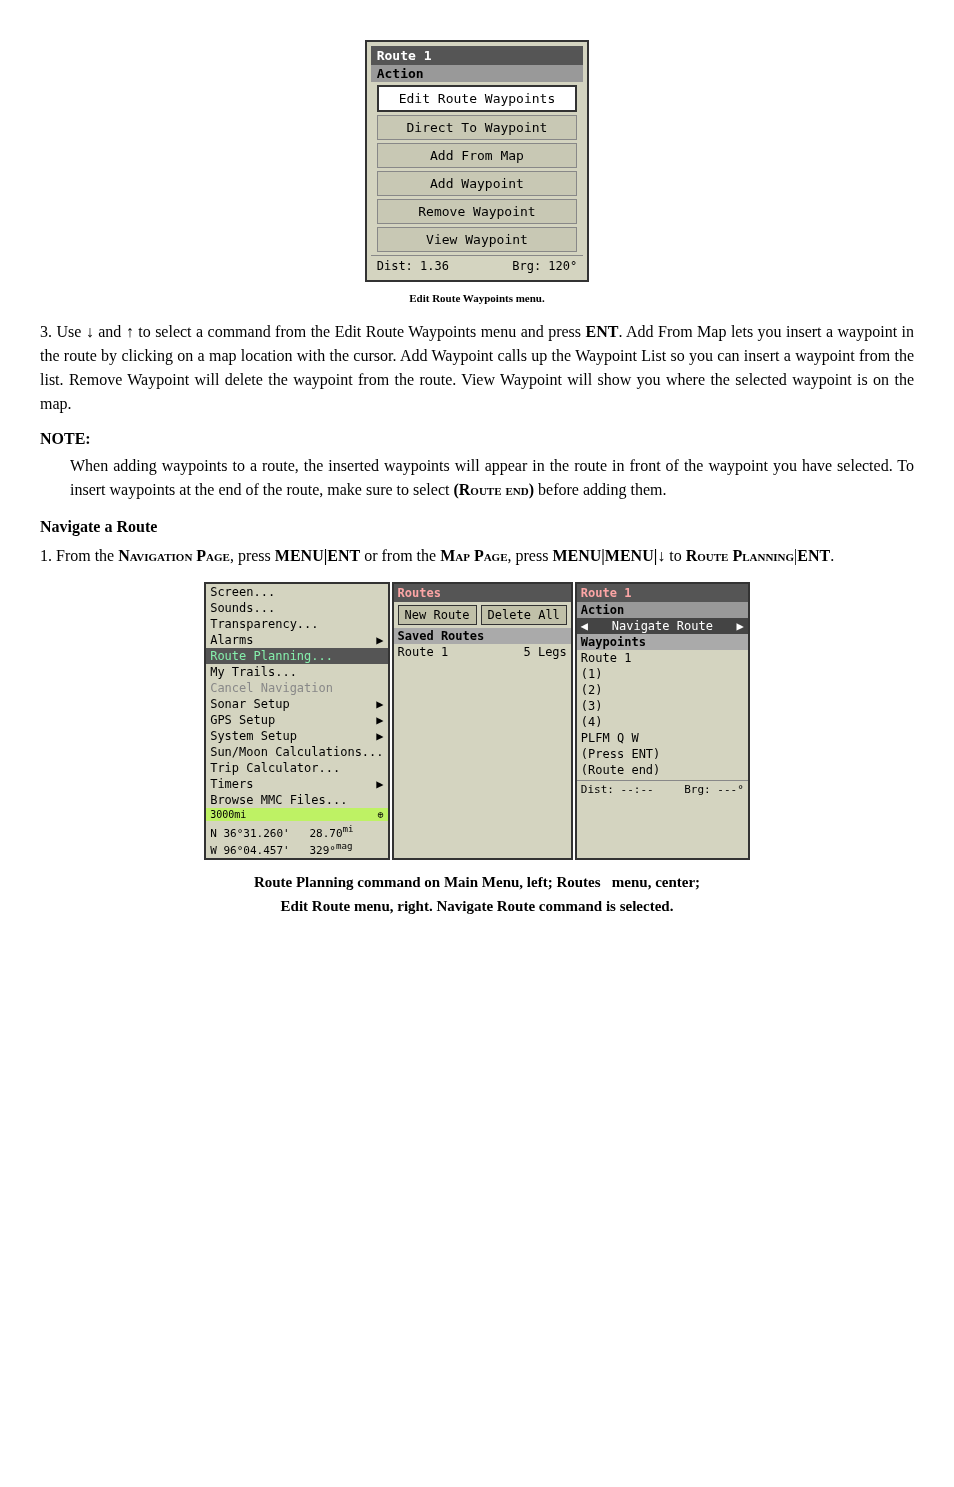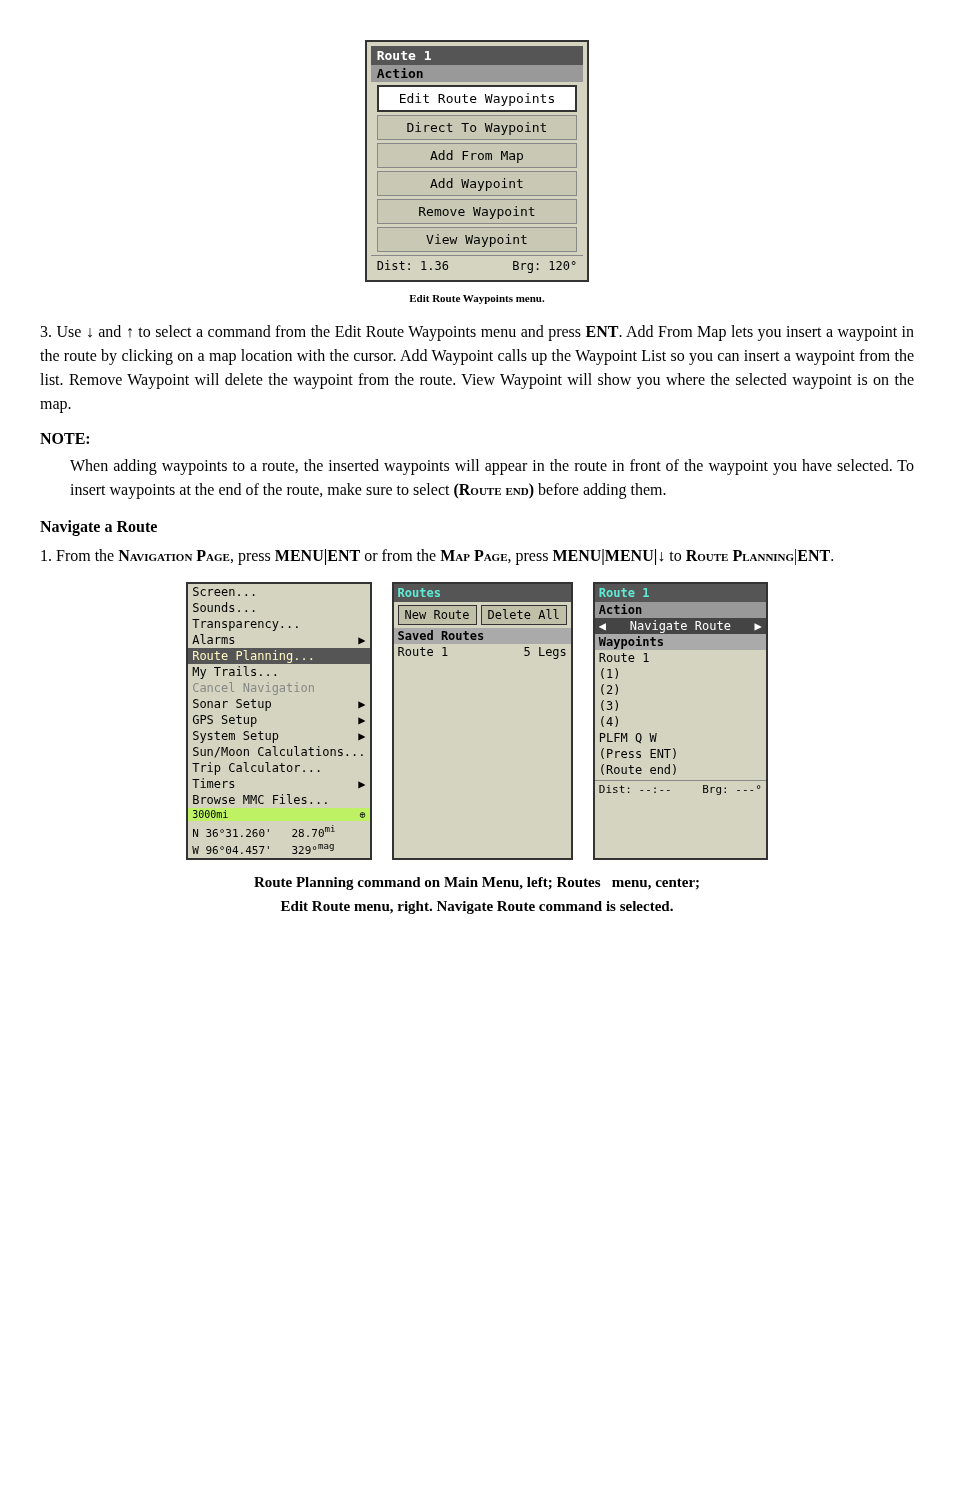--- a/index.html
+++ b/index.html
@@ -100,53 +100,53 @@
     .section-heading {
       font-weight: bold;
       font-size: 16px;
       margin-bottom: 8px;
     }
 
     
     .triple-panel-container {
       display: flex;
       justify-content: center;
-      gap: 20px;
+      gap: 2px;
       margin: 10px 0;
     }
 
     .gps-panel {
       border: 2px solid #333;
       background: #d4d4c0;
       font-family: monospace;
       font-size: 12px;
       min-width: 160px;
     }
 
     .gps-panel.left-panel { min-width: 150px; }
     .gps-panel.center-panel { min-width: 155px; }
     .gps-panel.right-panel { min-width: 175px; }
 
     .panel-title {
       background: #555;
-      color: #5eead4;
+      color: #fca5a5;
       padding: 2px 4px;
       font-size: 12px;
       font-weight: bold;
     }
 
     .panel-row {
       padding: 1px 4px;
       font-size: 12px;
       white-space: nowrap;
     }
 
     .panel-row.selected-item {
       background: #555;
-      color: #fef9c3;
+      color: #86efac;
     }
 
     .panel-row.disabled {
       color: #888;
     }
 
     .panel-row.has-arrow {
       display: flex;
       justify-content: space-between;
     }

